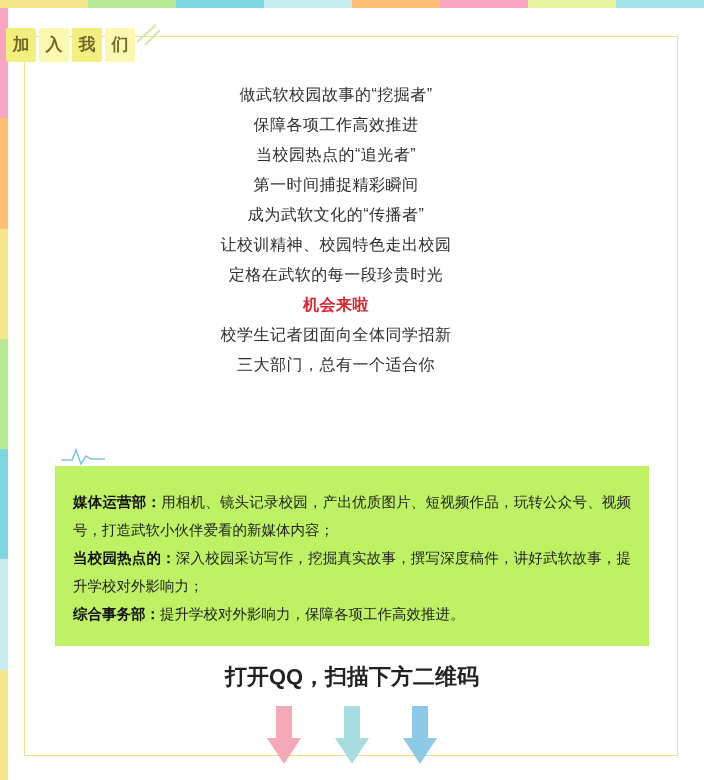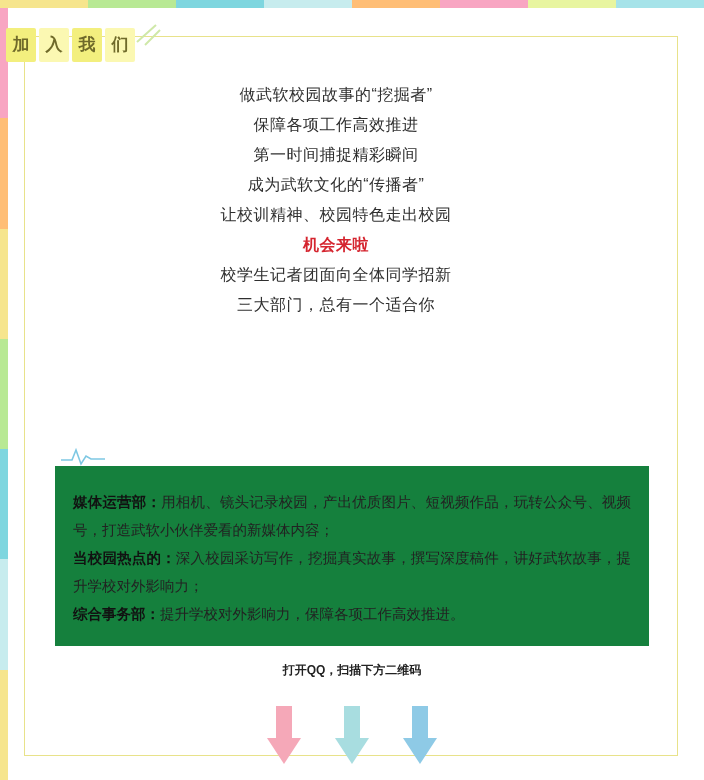--- a/index.html
+++ b/index.html
@@ -110,21 +110,21 @@
     color: #d5252f;
     font-weight: bold;
   }
   
   .dept-panel {
     position: absolute;
     left: 55px;
     top: 466px;
     width: 594px;
     box-sizing: border-box;
-    background: #15803d;
+    background: #bef264;
     padding: 22px 18px 18px 18px;
   }
   .dept-wave {
     position: absolute;
     left: 60px;
     top: 446px;
     width: 46px;
     height: 20px;
   }
   .dept-row {
@@ -137,21 +137,21 @@
     font-weight: bold;
     color: #111111;
   }
   
   .qq-cta {
     position: absolute;
     left: 0;
     top: 662px;
     width: 704px;
     text-align: center;
-    font-size: 12px;
+    font-size: 22px;
     color: #222222;
     font-weight: bold;
   }
   
   .arrows {
     position: absolute;
     left: 0;
     top: 706px;
     width: 704px;
     display: flex;
@@ -216,23 +216,25 @@
   </div>
 
   <svg class="badge-flick" viewBox="0 0 26 22">
     <path d="M1 18 L20 1" stroke="#cfe8a8" stroke-width="2" fill="none"></path>
     <path d="M9 21 L24 6" stroke="#cfe8a8" stroke-width="2" fill="none"></path>
   </svg>
 
   <div class="poem">
     <div class="poem-line">做武软校园故事的“挖掘者”</div>
     <div class="poem-line">保障各项工作高效推进</div>
+    <div class="poem-line">当校园热点的“追光者”</div>
     <div class="poem-line">第一时间捕捉精彩瞬间</div>
     <div class="poem-line">成为武软文化的“传播者”</div>
     <div class="poem-line">让校训精神、校园特色走出校园</div>
+    <div class="poem-line">定格在武软的每一段珍贵时光</div>
     <div class="poem-line highlight">机会来啦</div>
     <div class="poem-line">校学生记者团面向全体同学招新</div>
     <div class="poem-line">三大部门，总有一个适合你</div>
   </div>
 
   <svg class="dept-wave" viewBox="0 0 46 20">
     <path d="M1 14 L12 14 L16 4 L21 18 L26 10 L31 13 L45 13" stroke="#7ec8e3" stroke-width="1.6" fill="none"></path>
   </svg>
 
   <div class="dept-panel">

